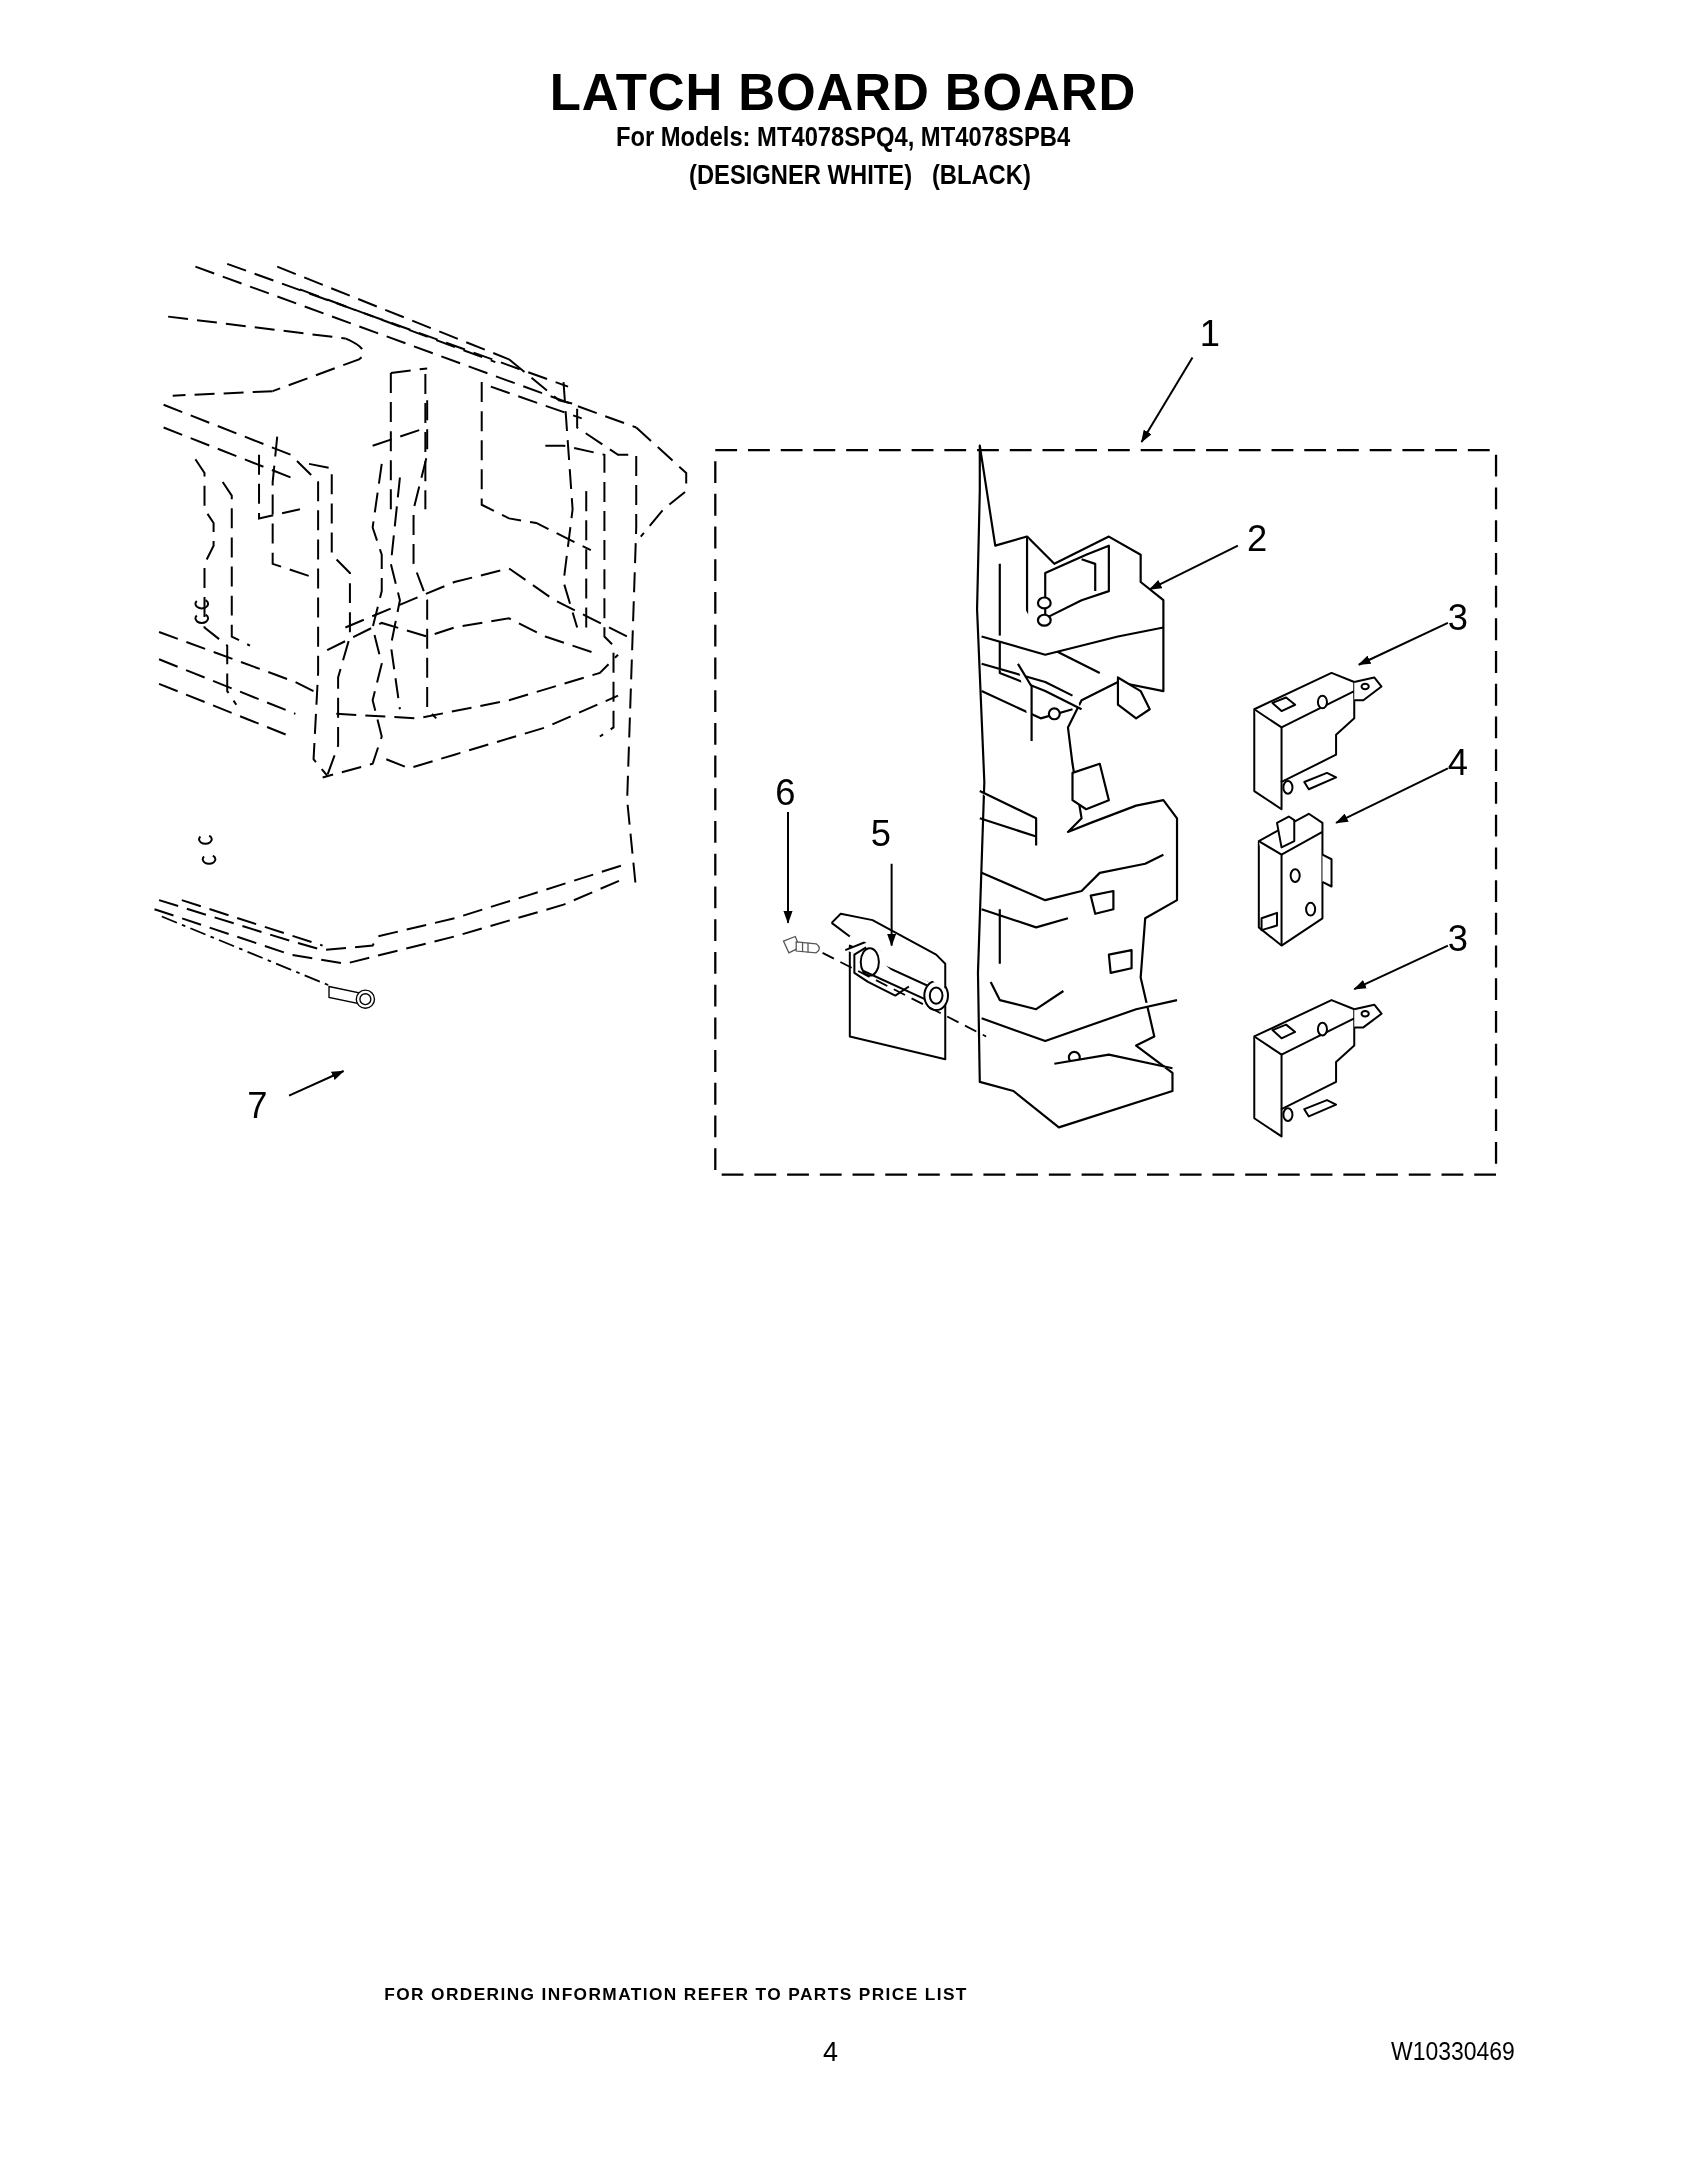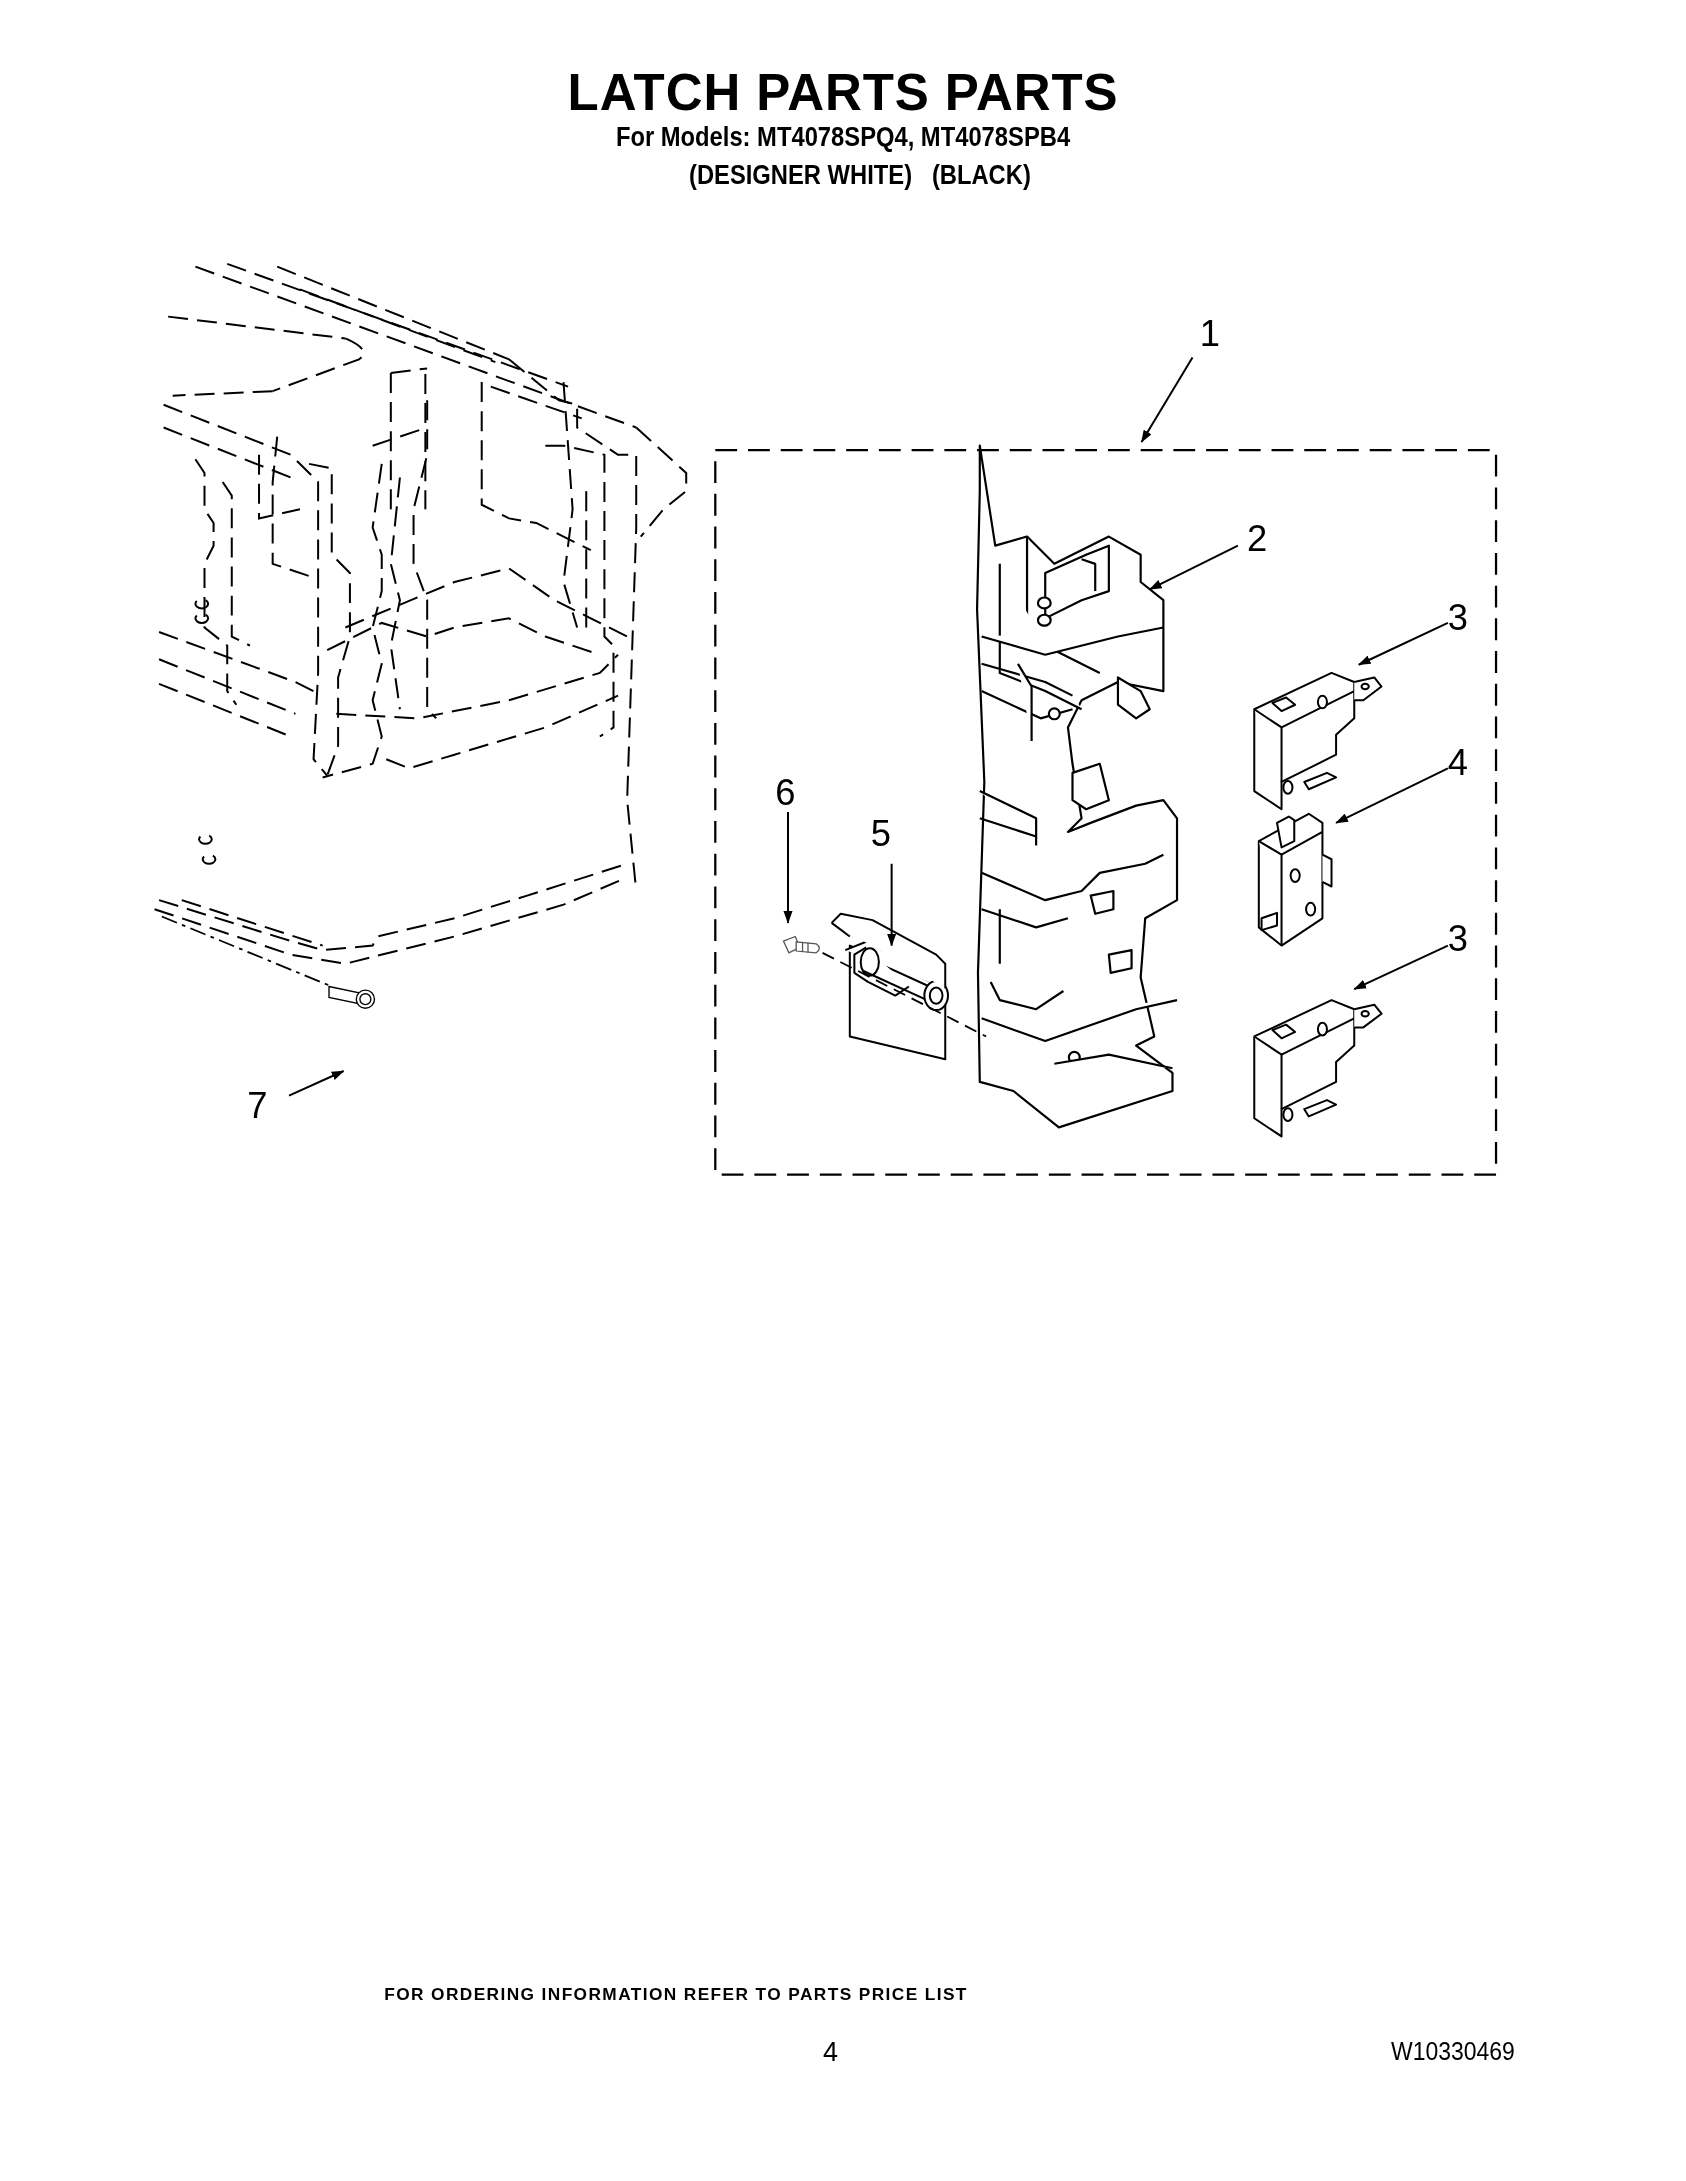--- a/index.html
+++ b/index.html
@@ -9,21 +9,21 @@
   .variants { position: absolute; top: 160px; left: 689px; font-weight: bold; font-size: 27px; line-height: 31px; white-space: pre; transform: scaleX(0.88); transform-origin: left center; }
   .diagram { position: absolute; left: 0; top: 0; width: 1686px; height: 2182px; }
   .callout { font-family: "Liberation Sans", sans-serif; font-size: 40px; font-weight: normal; fill: #000; }
   .footer-note { position: absolute; left: 0; width: 1352px; top: 1984px; text-align: center; font-weight: bold; font-size: 17.3px; letter-spacing: 1.4px; transform: scaleX(1.0); }
   .page-num { position: absolute; left: 823px; top: 2037px; font-size: 27px; }
   .doc-num { position: absolute; left: 1391px; top: 2037px; font-size: 25.5px; letter-spacing: 0px; transform: scaleX(0.9); transform-origin: left center; }
 </style>
 </head>
 <body>
 
-<div class="title">LATCH PARTS PARTS</div>
+<div class="title">LATCH BOARD BOARD</div>
 <div class="models">For Models: MT4078SPQ4, MT4078SPB4</div>
 <div class="variants">(DESIGNER WHITE)   (BLACK)</div>
 
 <svg class="diagram" viewBox="0 0 1855 2400" xmlns="http://www.w3.org/2000/svg">
   <defs>
     <marker id="arrowhead" markerWidth="14" markerHeight="10" refX="13" refY="5" orient="auto" markerUnits="userSpaceOnUse">
       <path d="M0,0 L14,5 L0,10 Z" fill="#000"></path>
     </marker>
   </defs>
 

